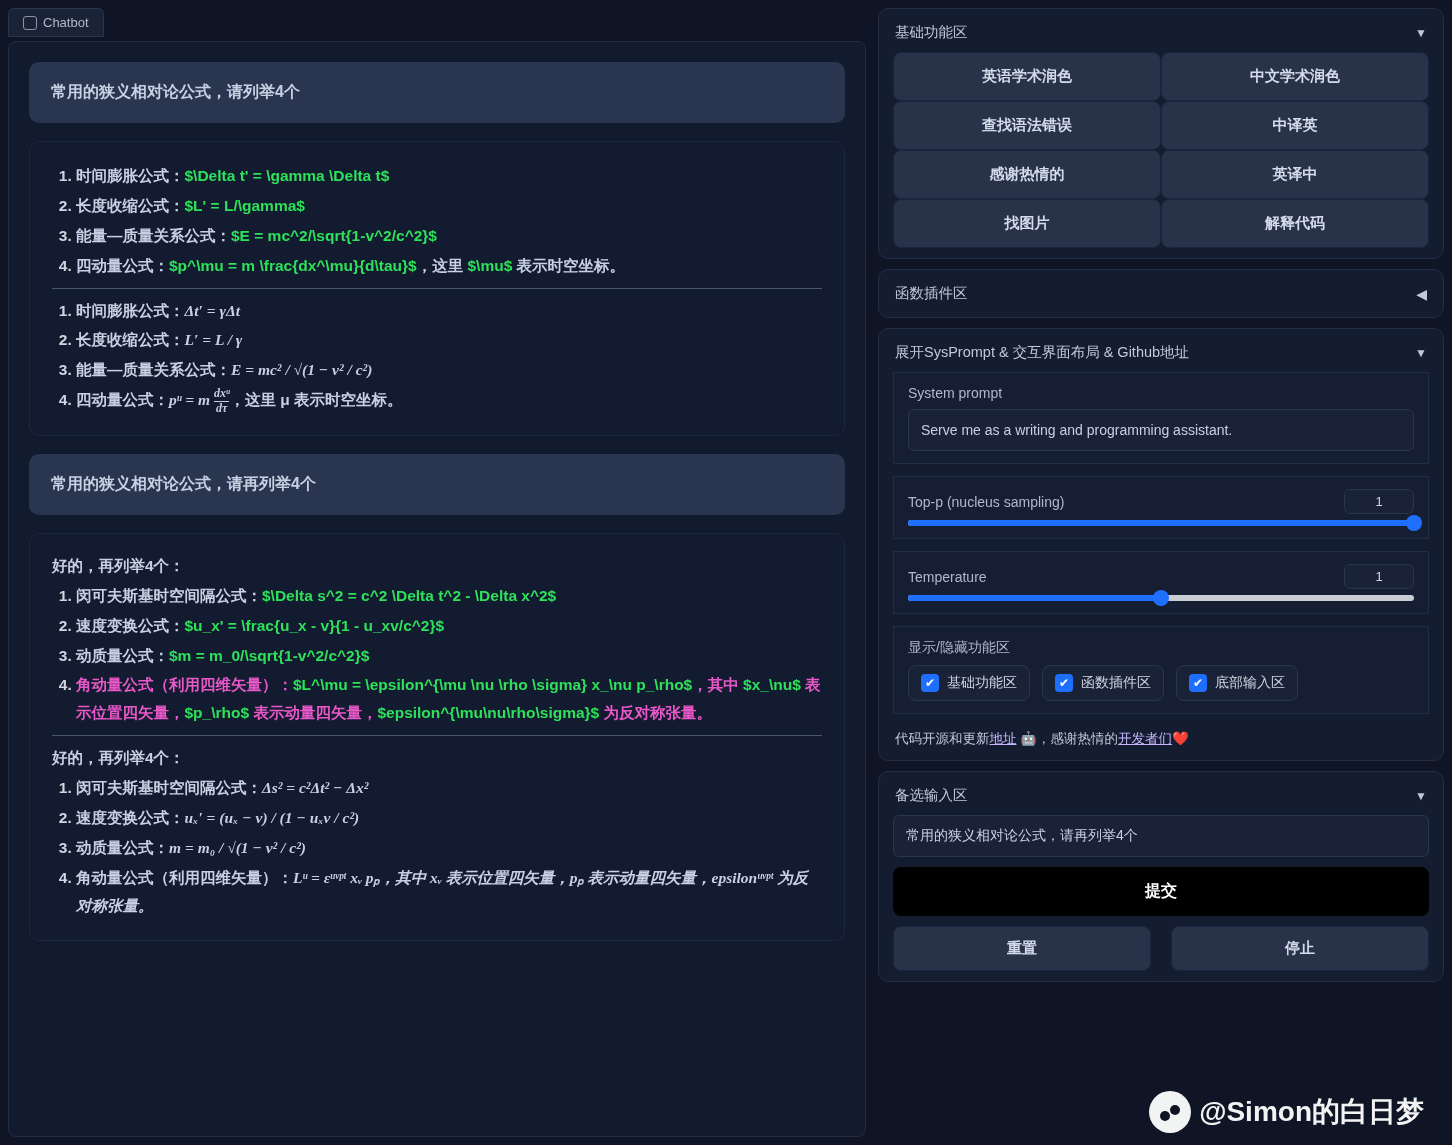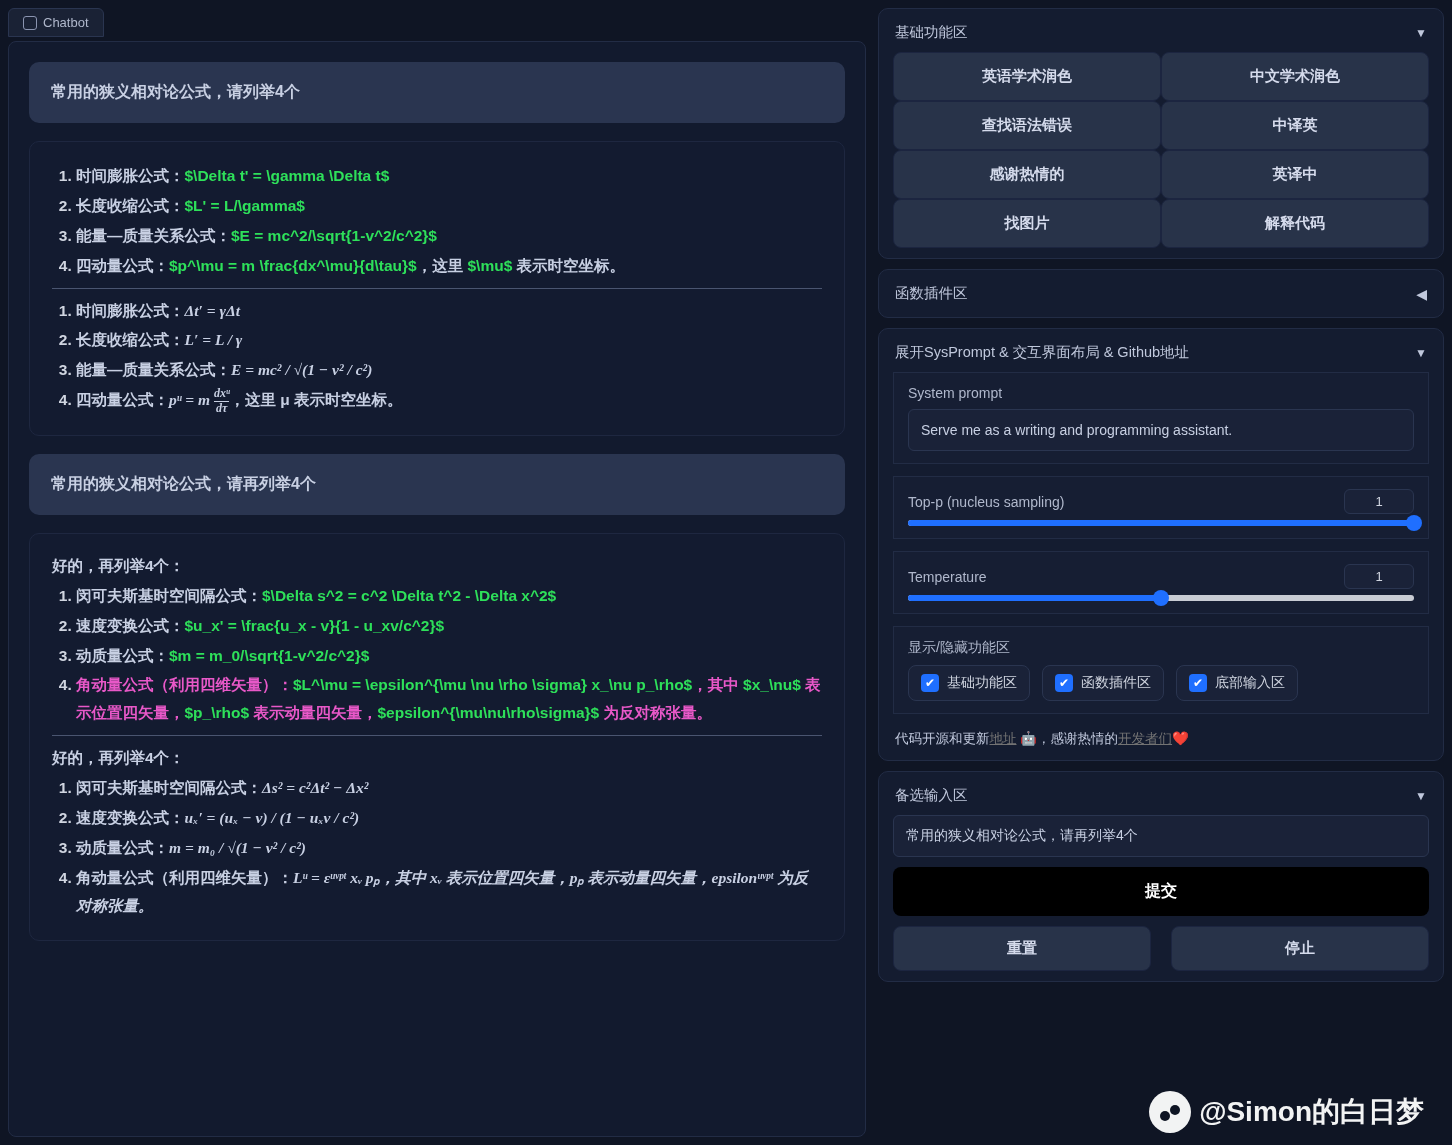--- a/index.html
+++ b/index.html
@@ -163,21 +163,21 @@
   height: 18px;
   background: #1f6fff;
   border-radius: 4px;
   display: flex;
   align-items: center;
   justify-content: center;
   color: white;
   font-size: 12px;
 }
 .credit-line { font-size: 13.5px; padding: 4px 2px 2px 2px; color: #c0c8dc; }
-.credit-line a { color: #737373; text-decoration: underline; }
+.credit-line a { color: #c4b5fd; text-decoration: underline; }
 
 .submit-btn {
   width: 100%;
   background: #000000;
   border: none;
   border-radius: 8px;
   padding: 14px;
   text-align: center;
   font-size: 16px;
   font-weight: 600;

